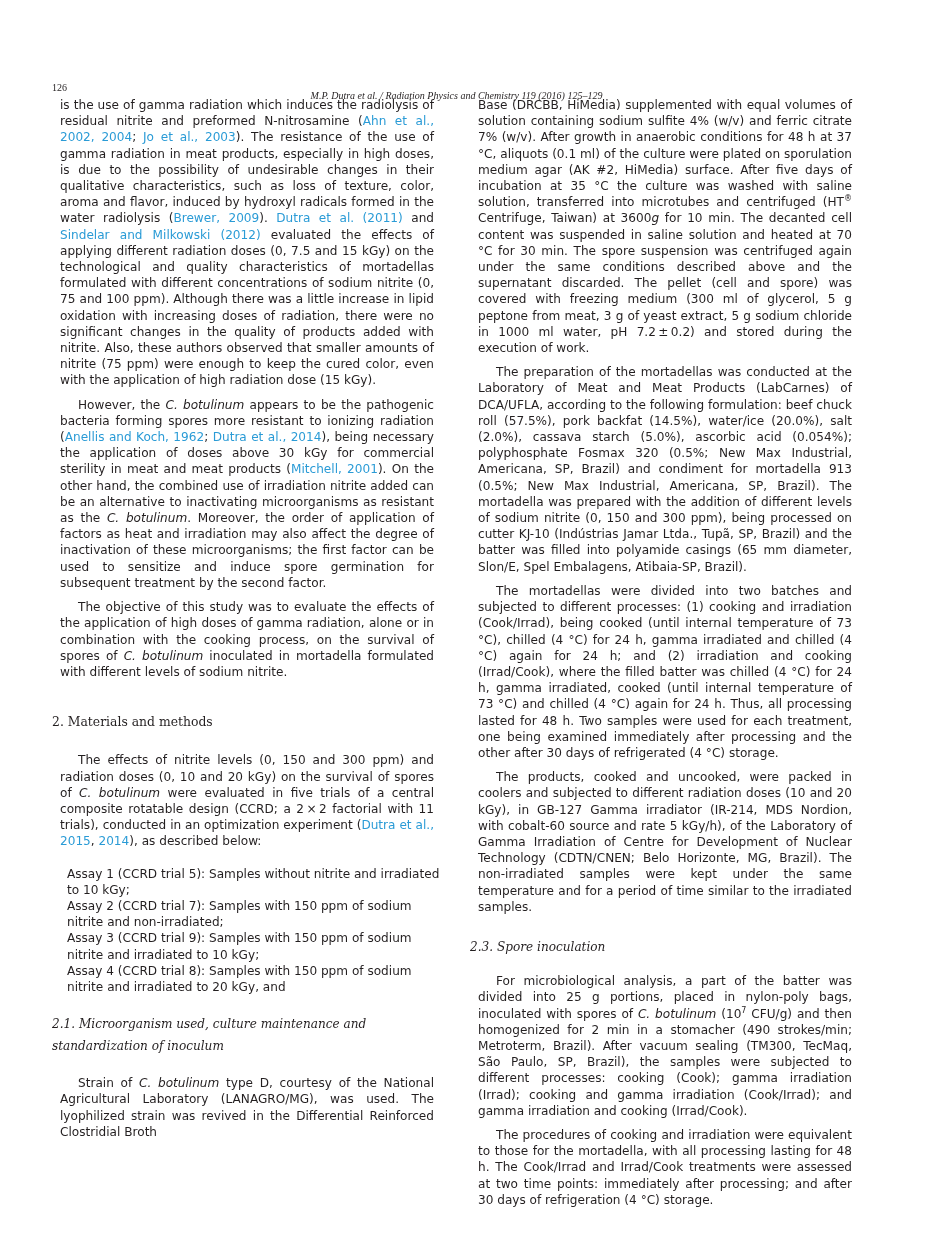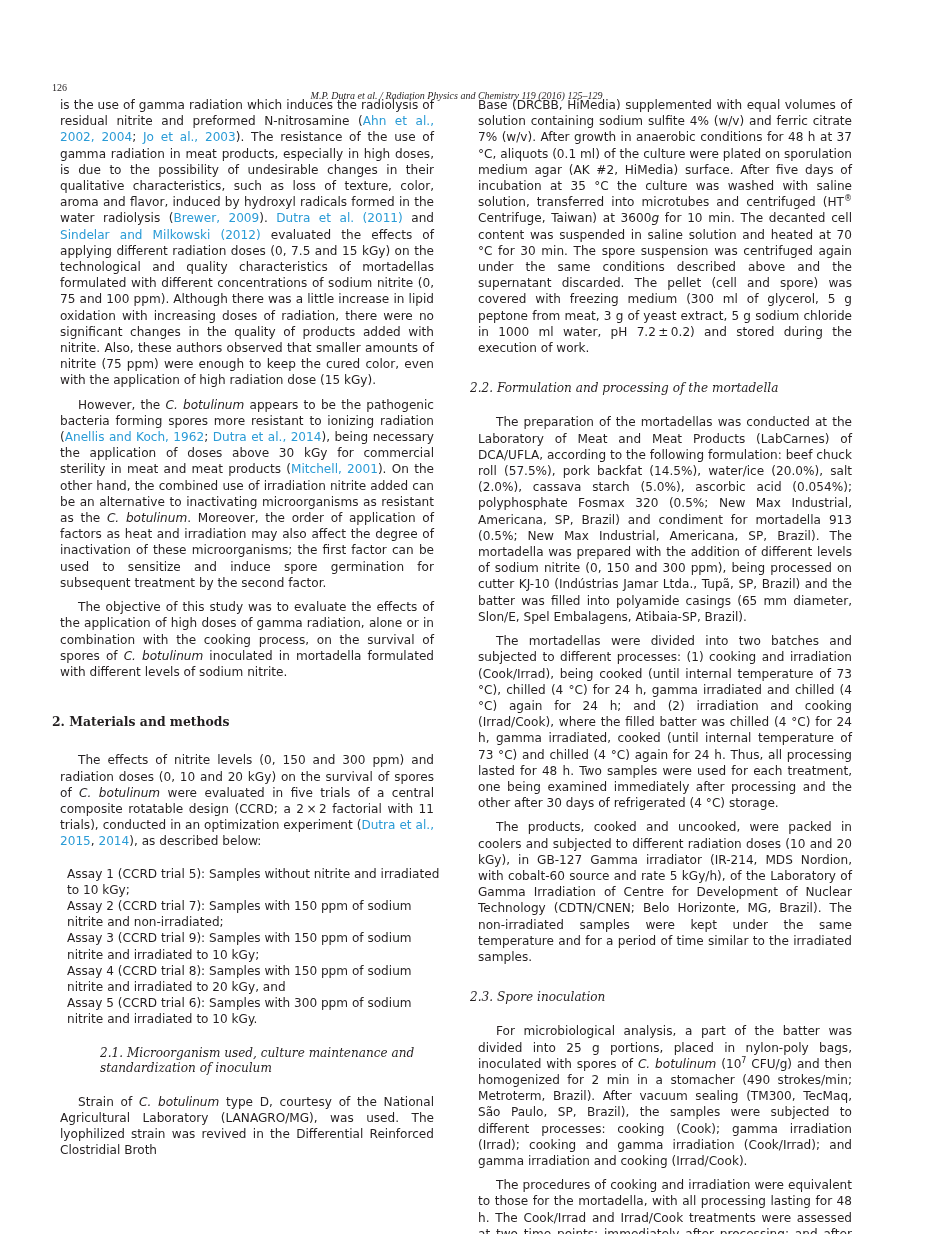--- a/index.html
+++ b/index.html
@@ -9,21 +9,21 @@
             font-family: Liberation Serif, serif; font-size: 10px; margin-top: 26px; }
   .page-num { position: absolute; left: 0; top: 0; }
   .running { position: absolute; left: 0; right: 0; top: 8px; text-align: center; font-style: italic; }
   .col { position: absolute; top: 89px; width: 390px; font-size: 12.1px; line-height: 16.2px; }
   .col.left { left: 52px; }
   .col.right { left: 470px; }
   p { margin: 8px; text-align: justify; text-indent: 18px; hyphens: manual; }
   p.noindent { text-indent: 0; }
   .link { color: #2a9bd6; }
   i { font-style: italic; }
-  h2 { font-size: 12.4px; font-weight: bold; margin: 24px 0 22px 0; font-family: "DejaVu Serif", serif; }
+  h2 { font-size: 12.4px; font-weight: normal; margin: 24px 0 22px 0; font-family: "DejaVu Serif", serif; }
   h3 { font-size: 12.1px; font-weight: normal; font-style: italic; margin: 18px 0 18px 0; font-family: "DejaVu Serif", serif; }
   .assay-list { margin: 16px 0 16px 15px; }
   .assay { text-align: left; }
   sup { font-size: 8px; line-height: 0; }
 </style>
 </head>
 <body>
 
 <div class="header">
   <span class="page-num">126</span>
@@ -39,33 +39,31 @@
 
   <h2 style="margin-top:34px;">2.  Materials and methods</h2>
 
   <p><span>The effects of nitrite levels (0, 150 and 300 ppm) and radiation doses (0, 10 and 20 kGy) on the survival of spores of </span><i>C. botulinum</i><span> were evaluated in five trials of a central composite rotatable de­sign (CCRD; a 2 × 2 factorial with 11 trials), conducted in an op­timization experiment (</span><span class="link">Dutra et al., 2015</span><span>, </span><span class="link">2014</span><span>), as described below:</span></p>
 
   <div class="assay-list">
     <div class="assay">Assay 1 (CCRD trial 5): Samples without nitrite and irradiated to 10 kGy;</div>
     <div class="assay">Assay 2 (CCRD trial 7): Samples with 150 ppm of sodium nitrite and non-irradiated;</div>
     <div class="assay">Assay 3 (CCRD trial 9): Samples with 150 ppm of sodium nitrite and irradiated to 10 kGy;</div>
     <div class="assay">Assay 4 (CCRD trial 8): Samples with 150 ppm of sodium nitrite and irradiated to 20 kGy, and</div>
-    <div class="assay">Assay 5 (CCRD trial 6): Samples with 300 ppm of sodium nitrite and irradiated to 10 kGy.</div>
   </div>
 
 
-  <h3 style="line-height:15px;margin-left:48px;">2.1.  Microorganism used, culture maintenance and standardization of inoculum</h3>
+  <h3 style="line-height:22px;">2.1.  Microorganism used, culture maintenance and standardization of inoculum</h3>
 
   <p><span>Strain of </span><i>C. botulinum</i><span> type D, courtesy of the National Agri­cultural Laboratory (LANAGRO/MG), was used. The lyophilized strain was revived in the Differential Reinforced Clostridial Broth</span></p>
 </div>
 
 <div class="col right">
   <p class="noindent"><span>Base (DRCBB, HiMedia) supplemented with equal volumes of so­lution containing sodium sulfite 4% (w/v) and ferric citrate 7% (w/v). After growth in anaerobic conditions for 48 h at 37 °C, aliquots (0.1 ml) of the culture were plated on sporulation medium agar (AK #2, HiMedia) surface. After five days of incubation at 35 °C the culture was washed with saline solution, transferred into micro­tubes and centrifuged (HT</span><sup>®</sup><span> Centrifuge, Taiwan) at 3600</span><i>g</i><span> for 10 min. The decanted cell content was suspended in saline solu­tion and heated at 70 °C for 30 min. The spore suspension was centrifuged again under the same conditions described above and the supernatant discarded. The pellet (cell and spore) was covered with freezing medium (300 ml of glycerol, 5 g peptone from meat, 3 g of yeast extract, 5 g sodium chloride in 1000 ml water, pH 7.2 ± 0.2) and stored during the execution of work.</span></p>
 
-  <h3 style="margin-top:24px;">2.2.  Formulation and processing of the mortadella</h3>
 
   <p>The preparation of the mortadellas was conducted at the La­boratory of Meat and Meat Products (LabCarnes) of DCA/UFLA, according to the following formulation: beef chuck roll (57.5%), pork backfat (14.5%), water/ice (20.0%), salt (2.0%), cassava starch (5.0%), ascorbic acid (0.054%); polyphosphate Fosmax 320 (0.5%; New Max Industrial, Americana, SP, Brazil) and condiment for mortadella 913 (0.5%; New Max Industrial, Americana, SP, Brazil). The mortadella was prepared with the addition of different levels of sodium nitrite (0, 150 and 300 ppm), being processed on cutter KJ-10 (Indústrias Jamar Ltda., Tupã, SP, Brazil) and the batter was filled into polyamide casings (65 mm diameter, Slon/E, Spel Em­balagens, Atibaia-SP, Brazil).</p>
   <p>The mortadellas were divided into two batches and subjected to different processes: (1) cooking and irradiation (Cook/Irrad), being cooked (until internal temperature of 73 °C), chilled (4 °C) for 24 h, gamma irradiated and chilled (4 °C) again for 24 h; and (2) irradiation and cooking (Irrad/Cook), where the filled batter was chilled (4 °C) for 24 h, gamma irradiated, cooked (until in­ternal temperature of 73 °C) and chilled (4 °C) again for 24 h. Thus, all processing lasted for 48 h. Two samples were used for each treatment, one being examined immediately after processing and the other after 30 days of refrigerated (4 °C) storage.</p>
   <p>The products, cooked and uncooked, were packed in coolers and subjected to different radiation doses (10 and 20 kGy), in GB-127 Gamma irradiator (IR-214, MDS Nordion, with cobalt-60 source and rate 5 kGy/h), of the Laboratory of Gamma Irradiation of Centre for Development of Nuclear Technology (CDTN/CNEN; Belo Horizonte, MG, Brazil). The non-irradiated samples were kept under the same temperature and for a period of time similar to the irradiated samples.</p>
 
   <h3 style="margin-top:24px;">2.3.  Spore inoculation</h3>
 
   <p><span>For microbiological analysis, a part of the batter was divided into 25 g portions, placed in nylon-poly bags, inoculated with spores of </span><i>C. botulinum</i><span> (10</span><sup>7</sup><span> CFU/g) and then homogenized for 2 min in a stomacher (490 strokes/min; Metroterm, Brazil). After vacuum sealing (TM300, TecMaq, São Paulo, SP, Brazil), the sam­ples were subjected to different processes: cooking (Cook); gam­ma irradiation (Irrad); cooking and gamma irradiation (Cook/Ir­rad); and gamma irradiation and cooking (Irrad/Cook).</span></p>
   <p>The procedures of cooking and irradiation were equivalent to those for the mortadella, with all processing lasting for 48 h. The Cook/Irrad and Irrad/Cook treatments were assessed at two time points: immediately after processing; and after 30 days of re­frigeration (4 °C) storage.</p>
 </div>

